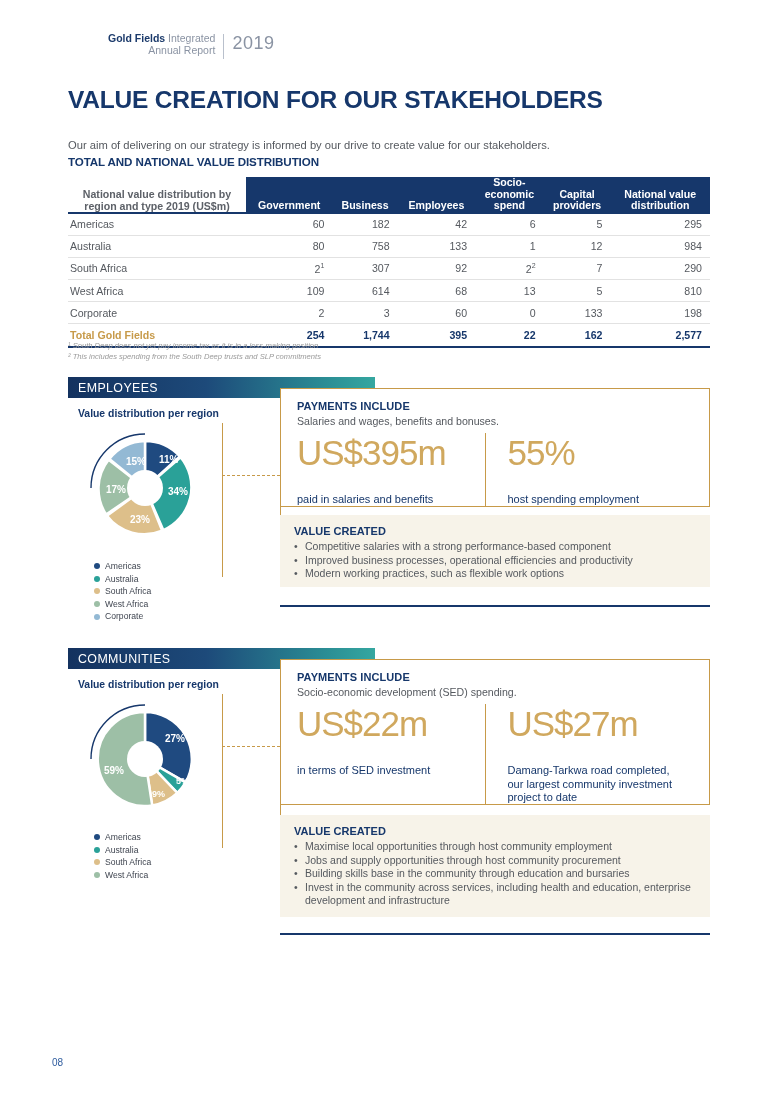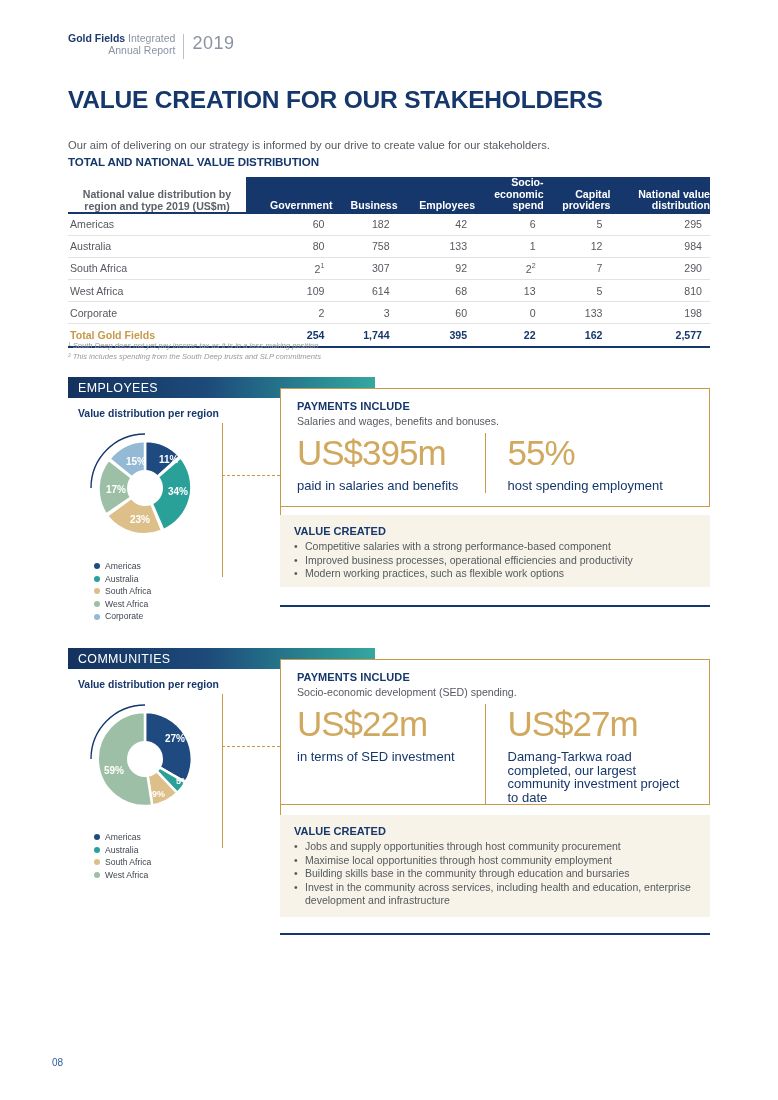--- a/index.html
+++ b/index.html
@@ -8,35 +8,35 @@
     font-family:"Liberation Sans", sans-serif;
     color:#3f3f3f;position:relative;overflow:hidden;
   }
   .page{position:absolute;inset:0;}
 
   
   .masthead{position:absolute;left:68px;top:33px;display:flex;align-items:flex-start;}
   .mh-text{text-align:right;line-height:11.5px;}
   .mh-l1{font-size:10.5px;}
   .mh-l2{font-size:10.5px;}
-  .mh-strong{font-weight:bold;color:#1b3a6b;}
+  .mh-strong{font-weight:bold;color:#1b3a6b;margin-left:40px;}
   .mh-light{color:#8a93a3;}
   .mh-rule{width:1px;height:25px;background:#b9c0cc;margin:1px 8px 0 8px;}
   .mh-year{font-size:18px;color:#8a93a3;letter-spacing:.5px;line-height:21px;}
 
   
   .title{position:absolute;left:68px;top:86px;font-size:24.5px;font-weight:bold;
          color:#16376b;letter-spacing:-.2px;}
   .lede{position:absolute;left:68px;top:139px;font-size:11.2px;color:#55595f;}
   .subtitle{position:absolute;left:68px;top:155px;font-size:11.6px;font-weight:bold;color:#16376b;letter-spacing:-.1px;}
 
   
   .tbl{position:absolute;left:68px;top:177px;width:642px;border-collapse:collapse;}
   .tbl th,.tbl td{font-size:10.6px;padding:0;}
-  .thead-cell{background:#16376b;color:#ffffff;font-weight:bold;text-align:right;
+  .thead-cell{background:#16376b;color:#ffffff;font-weight:bold;text-align:center;
               vertical-align:bottom;padding:6px 8px 9px 4px;line-height:11.5px;}
   .rowlabel-head{width:178px;color:#5d6168;font-size:10.4px;vertical-align:bottom;
                  padding:0 10px 9px 2px;line-height:12px;}
   .tbl tbody td{border-bottom:1px solid #e2e2e2;padding:4.5px 8px 4.5px 4px;text-align:right;color:#55595f;}
   .tbl tbody td.rl{text-align:left;padding-left:2px;}
   .tbl tbody tr:first-child td{border-top:2px solid #16376b;}
   .tot td{border-bottom:2px solid #16376b !important;border-top:1px solid #c9c9c9 !important;
           font-weight:bold;color:#16376b !important;padding-top:5px !important;padding-bottom:5px !important;}
   .tot td.rl{color:#c79a49 !important;}
   sup{font-size:7px;vertical-align:super;}
@@ -61,21 +61,21 @@
   .vrule{position:absolute;width:1px;background:#c79a49;}
 
   
   .pay{position:absolute;border:1px solid #c79a49;background:#ffffff;box-sizing:border-box;}
   .pay-h{font-size:11px;font-weight:bold;color:#16376b;letter-spacing:.1px;}
   .pay-sub{font-size:10.6px;color:#55595f;margin-top:3px;}
   .stats{display:flex;margin-top:6px;}
   .stat{flex:1;padding-right:14px;}
   .stat.second{border-left:1px solid #c79a49;padding-left:22px;}
   .big{font-size:35px;color:#d0a85e;font-weight:300;line-height:40px;letter-spacing:-1px;}
-  .cap{font-size:13px;color:#16376b;margin-top:6px;line-height:13.5px;}
+  .cap{font-size:11px;color:#16376b;margin-top:20px;line-height:13.5px;}
 
   
   .vc{position:absolute;background:#f7f3e9;box-sizing:border-box;padding:10px 14px 12px 14px;}
   .vc-h{font-size:11px;font-weight:bold;color:#16376b;margin-bottom:3px;}
   .vc ul{margin:0;padding:0;list-style:none;}
   .vc li{font-size:10.5px;color:#55595f;line-height:13.6px;padding-left:11px;position:relative;}
   .vc li:before{content:"\2022";position:absolute;left:0;color:#55595f;}
   .sec-rule{position:absolute;height:2px;background:#16376b;}
 
   .pageno{position:absolute;left:52px;top:1057px;font-size:10px;color:#2f5c9e;}
@@ -317,22 +317,22 @@
         <div class="stat second">
           <div class="big">US$27m</div>
           <div class="cap">Damang-Tarkwa road completed, our largest community investment project to date</div>
         </div>
       </div>
     </div>
 
     <div class="vc" style="left:212px;top:167px;width:430px;height:102px;">
       <div class="vc-h">VALUE CREATED</div>
       <ul>
+        <li>Maximise local opportunities through host community employment</li>
         <li>Jobs and supply opportunities through host community procurement</li>
-        <li>Maximise local opportunities through host community employment</li>
         <li>Building skills base in the community through education and bursaries</li>
         <li>Invest in the community across services, including health and education, enterprise development and infrastructure</li>
       </ul>
     </div>
 
     <div class="sec-rule" style="left:212px;top:285px;width:430px;"></div>
   </div>
 
   <div class="pageno">08</div>
 </div>

